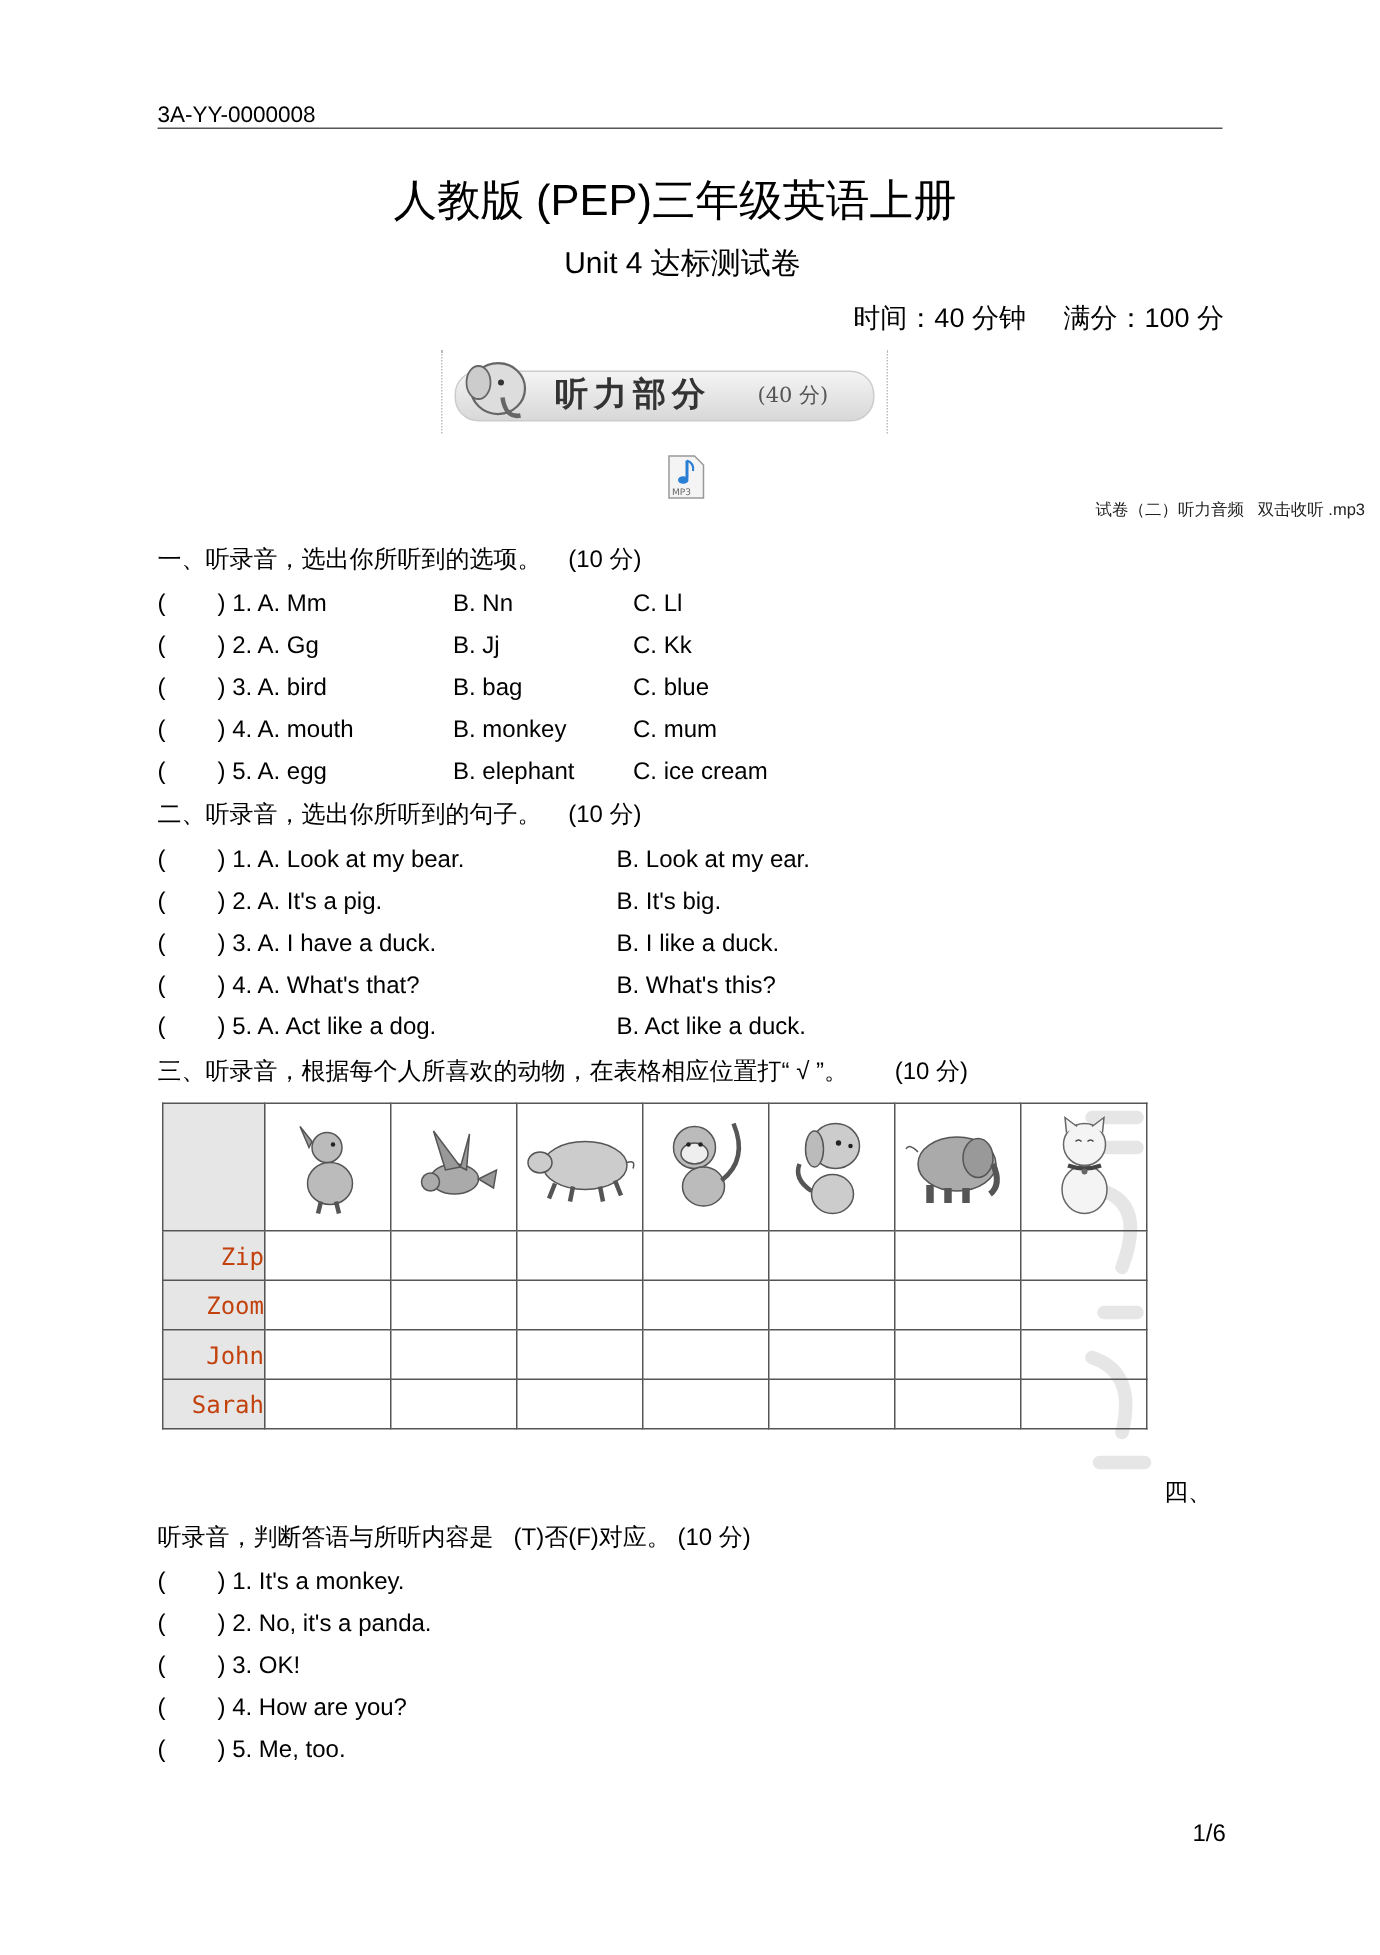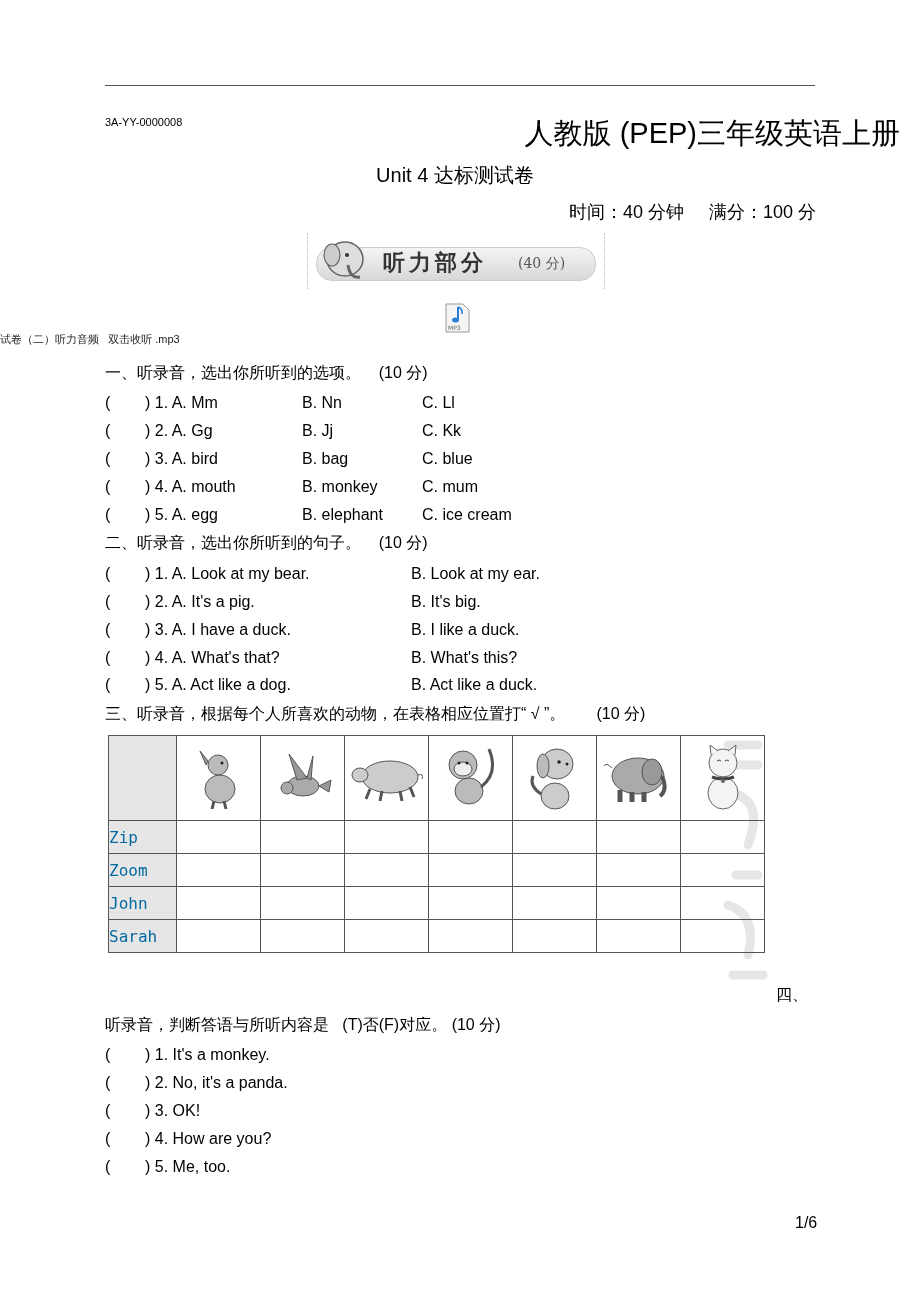--- a/index.html
+++ b/index.html
@@ -1,40 +1,40 @@
 <!DOCTYPE html>
 <html><head>
 <meta charset="utf-8">
 <style>
   html, body { margin: 0; padding: 0; background: #ffffff; }
   body { width: 920px; height: 1303px; position: relative; overflow: hidden;
          font-family: "Liberation Sans", "DejaVu Sans", sans-serif; color: #000; }
   .abs { position: absolute; }
-  .doc-code { left: 105px; top: 68px; font-size: 11px; margin-top: 48px; }
+  .doc-code { left: 105px; top: 68px; font-size: 15px; }
   .header-rule { left: 105px; top: 85px; width: 710px; height: 0; border-top: 1px solid #555; }
-  .title { left: 0; width: 900px; top: 114px; text-align: right; font-size: 29px; }
+  .title { left: 0; width: 900px; top: 114px; text-align: center; font-size: 29px; }
   .subtitle { left: 0; width: 910px; top: 162px; text-align: center; font-size: 20px; }
   .meta { right: 104px; top: 200px; font-size: 18px; white-space: pre; }
-  .banner { left: 307px; top: 233px; width: 296px; height: 56px; border-left: 1px dotted #bbb; border-right: 1px dotted #bbb; }
+  .banner { left: 294px; top: 233px; width: 296px; height: 56px; border-left: 1px dotted #bbb; border-right: 1px dotted #bbb; }
   .banner-bar { position: absolute; left: 8px; right: 8px; top: 14px; height: 32px; border-radius: 16px;
                 background: linear-gradient(#f4f4f4, #d8d8d8); border: 1px solid #ccc; }
   .banner-elephant { position: absolute; left: 12px; top: 4px; width: 50px; height: 46px; }
   .banner-text { position: absolute; left: 75px; top: 15px; font-size: 22px; font-weight: bold; letter-spacing: 4px; color: #333; font-family: "DejaVu Serif", serif; }
   .banner-score { position: absolute; left: 210px; top: 22px; font-size: 14px; color: #555; font-family: "DejaVu Serif", serif; }
   .mp3-icon { left: 443px; top: 303px; width: 28px; height: 30px; }
-  .mp3-caption { left: 0; width: 910px; top: 332px; text-align: left; font-size: 11px; color: #222; white-space: pre; }
+  .mp3-caption { left: 0; width: 910px; top: 332px; text-align: right; font-size: 11px; color: #222; white-space: pre; }
   .section-title { left: 105px; font-size: 16px; white-space: pre; }
   .row { left: 105px; font-size: 16px; height: 20px; }
   .row span { position: absolute; top: 0; white-space: nowrap; }
   .paren-l { left: 0; }
   .paren-r { left: 40px; }
   table.grid { position: absolute; left: 108px; top: 735px; border-collapse: collapse; }
   table.grid td { border: 1.5px solid #555; padding: 0; }
-  table.grid td.name { background: #e6e6e6; width: 67px; height: 32px; text-align: left;
-                       font-family: "DejaVu Sans Mono", monospace; font-size: 16px; color: #0369a1; }
+  table.grid td.name { background: #e6e6e6; width: 67px; height: 32px; text-align: right;
+                       font-family: "DejaVu Sans Mono", monospace; font-size: 16px; color: #c2410c; }
   table.grid td.corner { background: #e6e6e6; width: 67px; height: 84px; }
   table.grid td.pic { width: 83px; height: 84px; text-align: center; vertical-align: middle; }
   table.grid td.cell { height: 32px; }
   .watermark { left: 718px; top: 735px; width: 50px; height: 255px; opacity: 0.18; }
   .page-num { left: 795px; top: 1214px; font-size: 16px; }
   .pic svg { display: block; margin: 0 auto; }
 </style>
 </head>
 <body>
 

